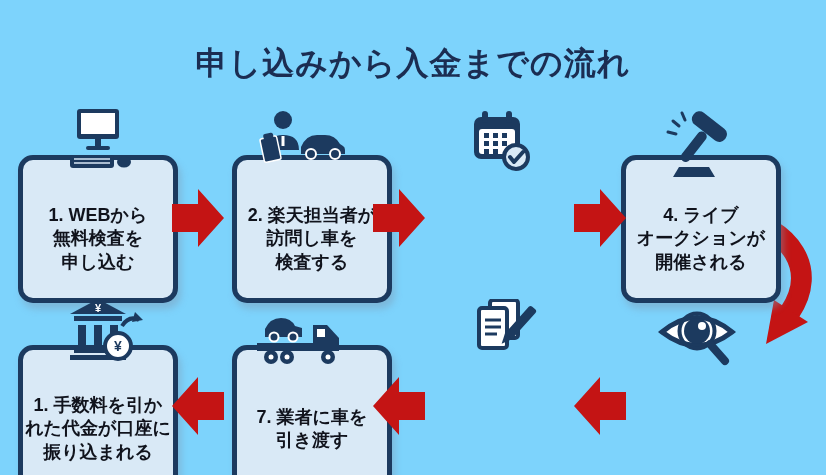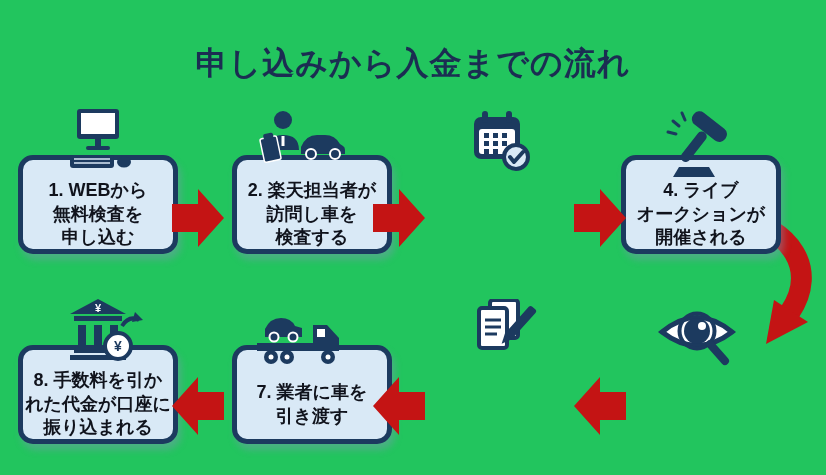--- a/index.html
+++ b/index.html
@@ -1,25 +1,25 @@
 <!DOCTYPE html>
 <html><head>
 <meta charset="utf-8">
 <style>
   html,body{margin:0;padding:0;background:#fff;}
   .canvas{
-    position:relative;width:826px;height:475px;background:#22c55e;overflow:hidden;
+    position:relative;width:826px;height:475px;background:#7dd3fc;overflow:hidden;
     font-family:"Liberation Sans","DejaVu Sans",sans-serif;
   }
   .title{
     position:absolute;top:42px;left:0;width:100%;text-align:center;
     font-size:32px;font-weight:800;color:#1b2d52;letter-spacing:1px;margin:0;
   }
   .step-box{
-    position:absolute;width:160px;height:99px;box-sizing:border-box;
+    position:absolute;width:160px;height:148px;box-sizing:border-box;
     background:#d9e9f6;border:5px solid #1c3a5f;border-radius:15px;
     display:flex;flex-direction:column;justify-content:center;align-items:center;
     text-align:center;z-index:2;
     box-shadow:3px 6px 7px rgba(125,150,178,0.45);
     padding:26px 2px 6px 2px;
   }
   .step-text{
     white-space:pre-line;font-weight:700;font-size:18px;line-height:1.3;color:#10131c;
   }
   .r1{top:155px}.r2{top:345px}
@@ -50,21 +50,21 @@
 訪問し車を
 検査する</span>
   </div>
   <div class="step-box r1 c4">
     <span class="step-text">4. ライブ
 オークションが
 開催される</span>
   </div>
 
   <div class="step-box r2 c1">
-    <span class="step-text">8. 手数料を引か
+    <span class="step-text">1. 手数料を引か
 れた代金が口座に
 振り込まれる</span>
   </div>
   <div class="step-box r2 c2">
     <span class="step-text">7. 業者に車を
 引き渡す</span>
   </div>
 
   <div class="icon ir1 ic1">
     <svg viewBox="0 0 92 80" xmlns="http://www.w3.org/2000/svg">

